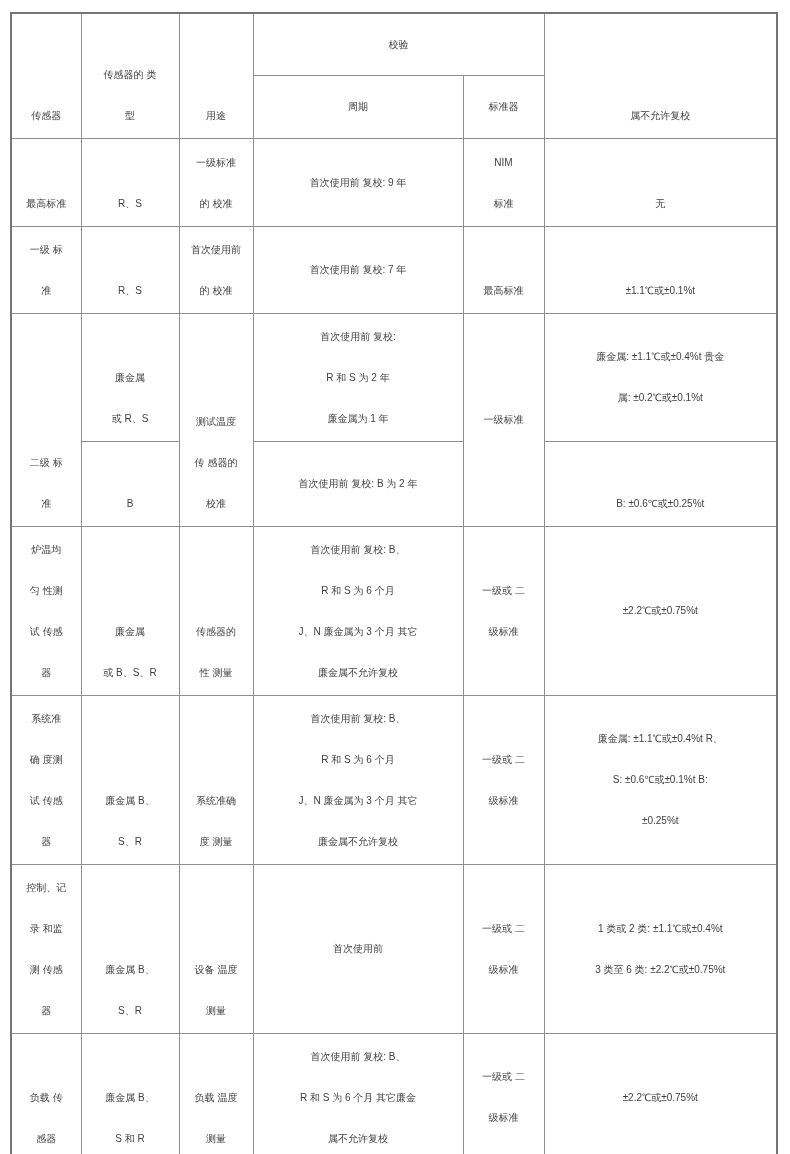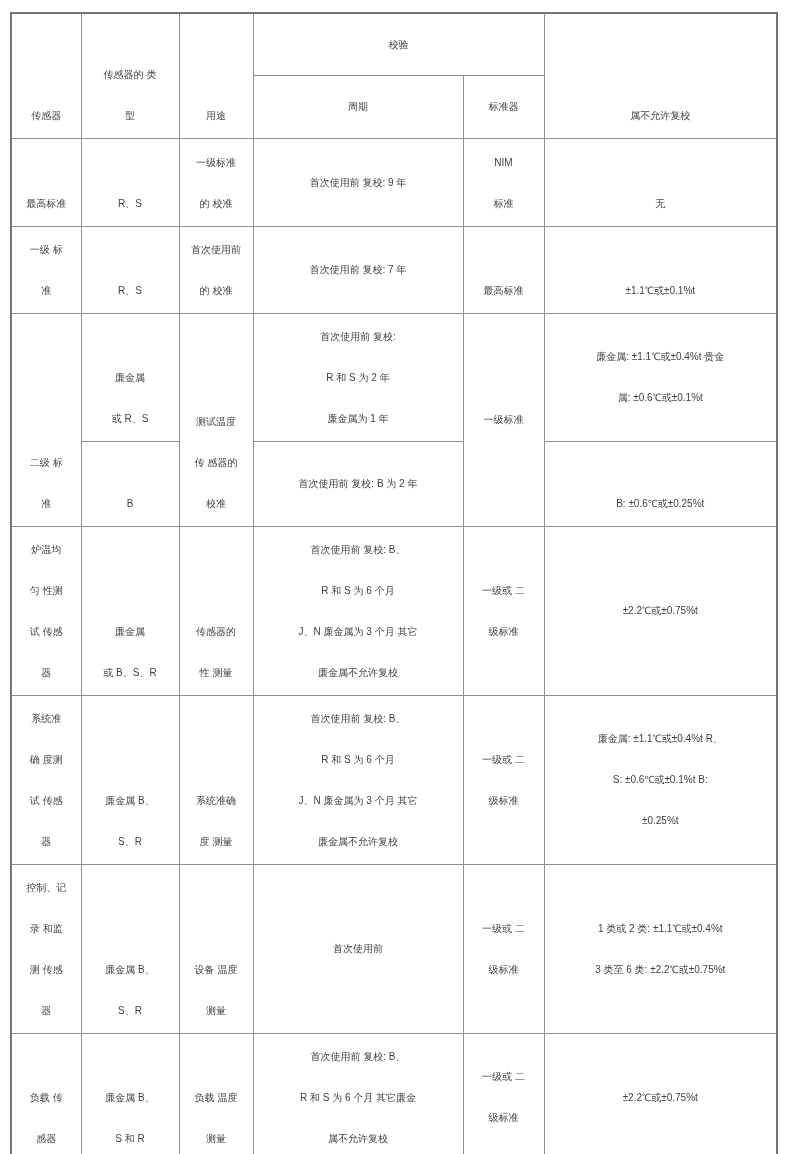--- a/index.html
+++ b/index.html
@@ -87,21 +87,21 @@
       <td class="vb">廉金属
 或 R、S</td>
       <td rowspan="2" class="vb">测试温度
 传 感器的
 校准</td>
       <td class="vm">首次使用前 复校:
 R 和 S 为 2 年
 廉金属为 1 年</td>
       <td rowspan="2" class="vm">一级标准</td>
       <td class="vm">廉金属: ±1.1℃或±0.4%t 贵金
-属: ±0.6℃或±0.1%t</td>
+属: ±0.2℃或±0.1%t</td>
     </tr>
 
     <tr style="height:85px">
       <td class="vb">B</td>
       <td class="vm">首次使用前 复校: B 为 2 年</td>
       <td class="vb">B: ±0.6℃或±0.25%t</td>
     </tr>
 
     <tr style="height:167px">
       <td class="vb">炉温均

